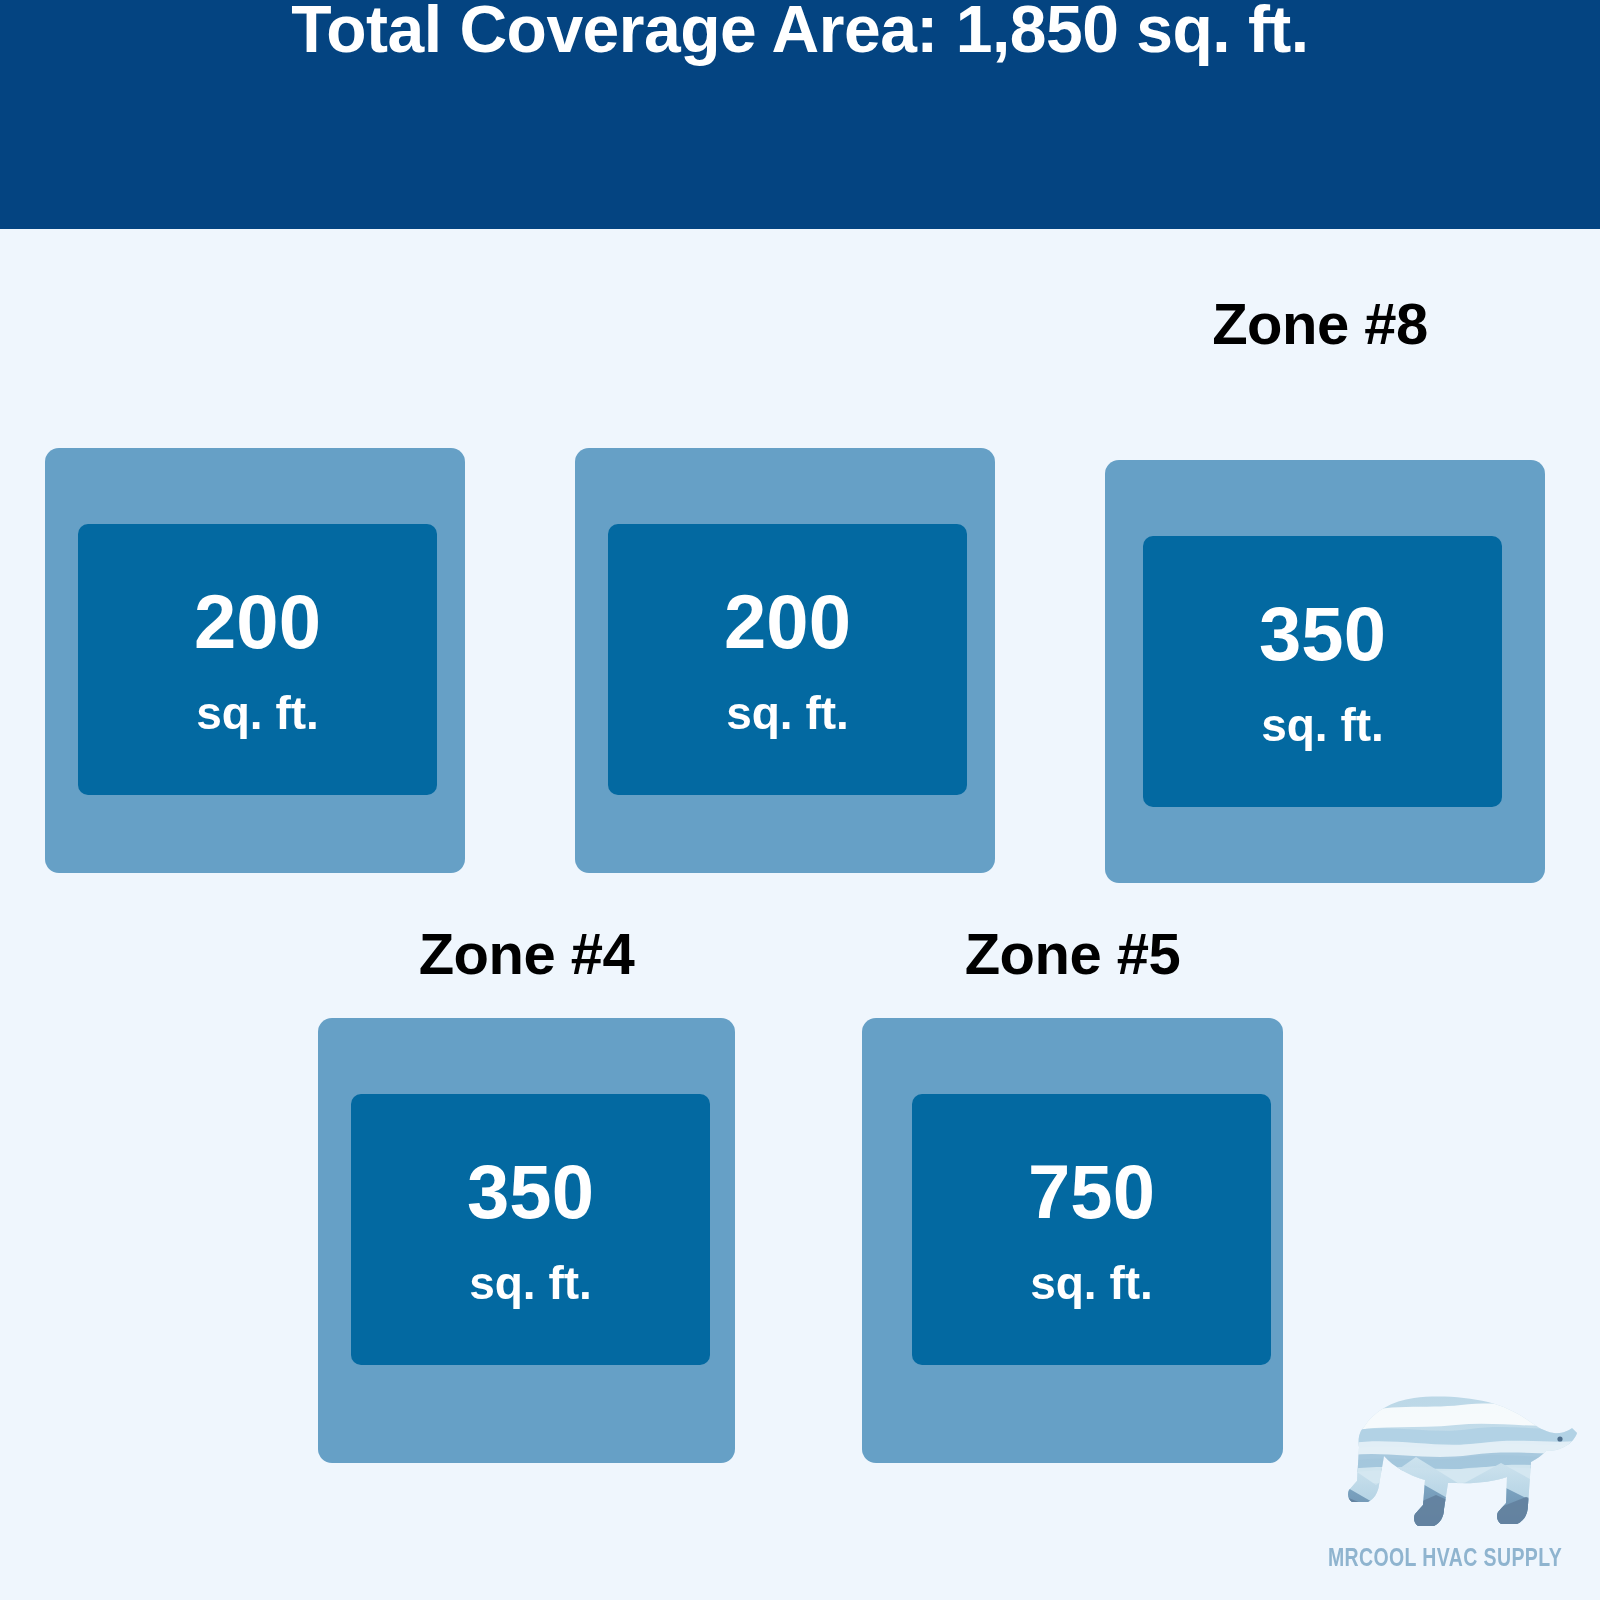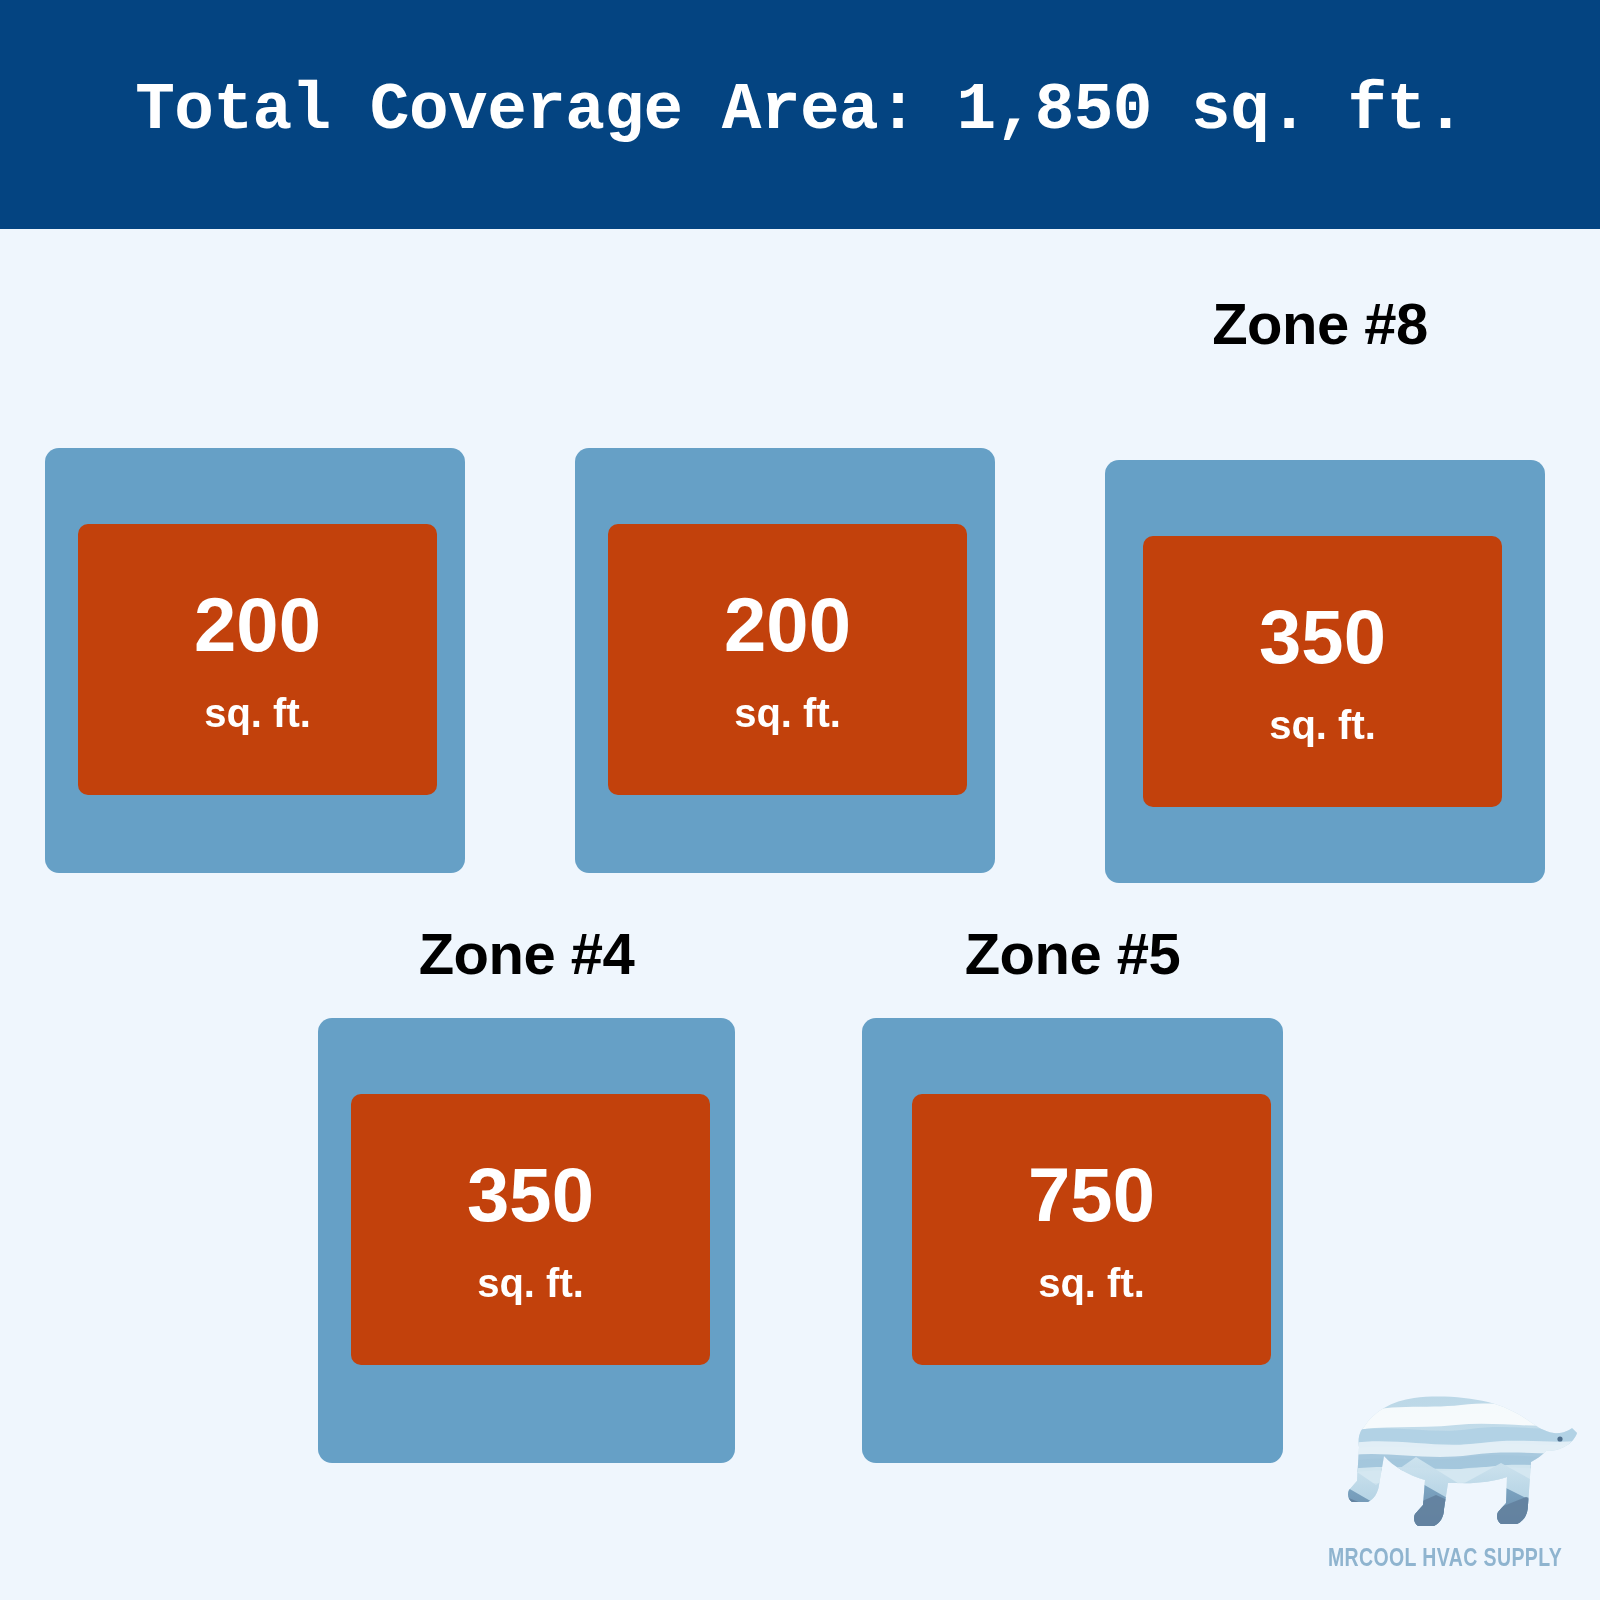--- a/index.html
+++ b/index.html
@@ -17,23 +17,22 @@
 
   
   #header-bar {
     position: absolute;
     left: 0;
     top: 0;
     width: 1600px;
     height: 229px;
     background: #044481;
     display: flex;
-    align-items: center;
+    align-items: flex-start;
     justify-content: center;
-    font-family: Liberation Mono, monospace;
   }
   #header-title {
     color: #ffffff;
     font-size: 66px;
     font-weight: bold;
     letter-spacing: -0.5px;
     line-height: 1;
     white-space: nowrap;
     transform: translateY(-4px);
   }
@@ -54,37 +53,37 @@
     letter-spacing: -0.5px;
     white-space: nowrap;
   }
   .zone-outer {
     position: absolute;
     background: #66a0c6;
     border-radius: 14px;
   }
   .zone-inner {
     position: absolute;
-    background: #c2410c;
+    background: #0369a1;
     border-radius: 10px;
     display: flex;
     flex-direction: column;
     align-items: center;
     justify-content: center;
   }
   .zone-value {
     color: #ffffff;
     font-size: 76px;
     font-weight: bold;
     line-height: 1;
     letter-spacing: 0px;
   }
   .zone-unit {
     color: #ffffff;
-    font-size: 40px;
+    font-size: 46px;
     font-weight: bold;
     line-height: 1;
     margin-top: 30px;
     letter-spacing: 0px;
   }
 
   
   #logo {
     position: absolute;
     left: 1296px;

